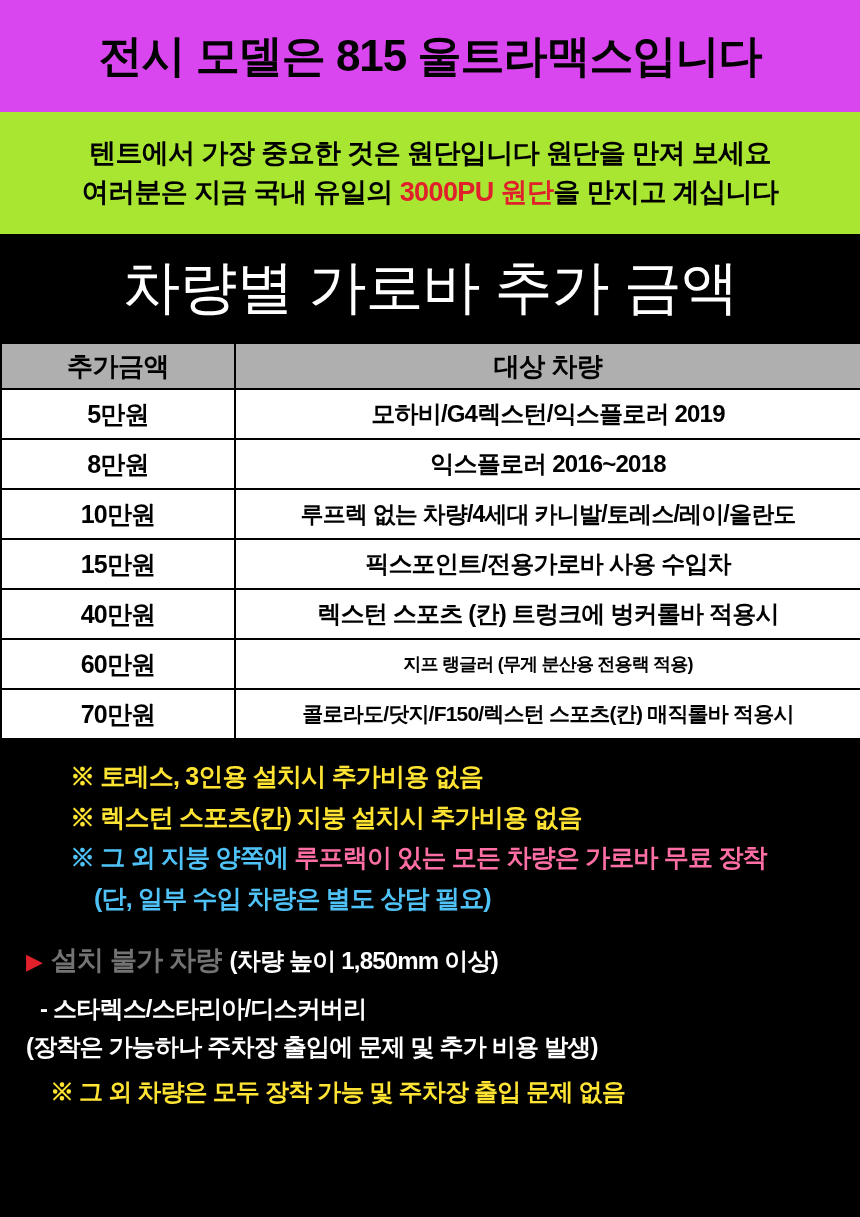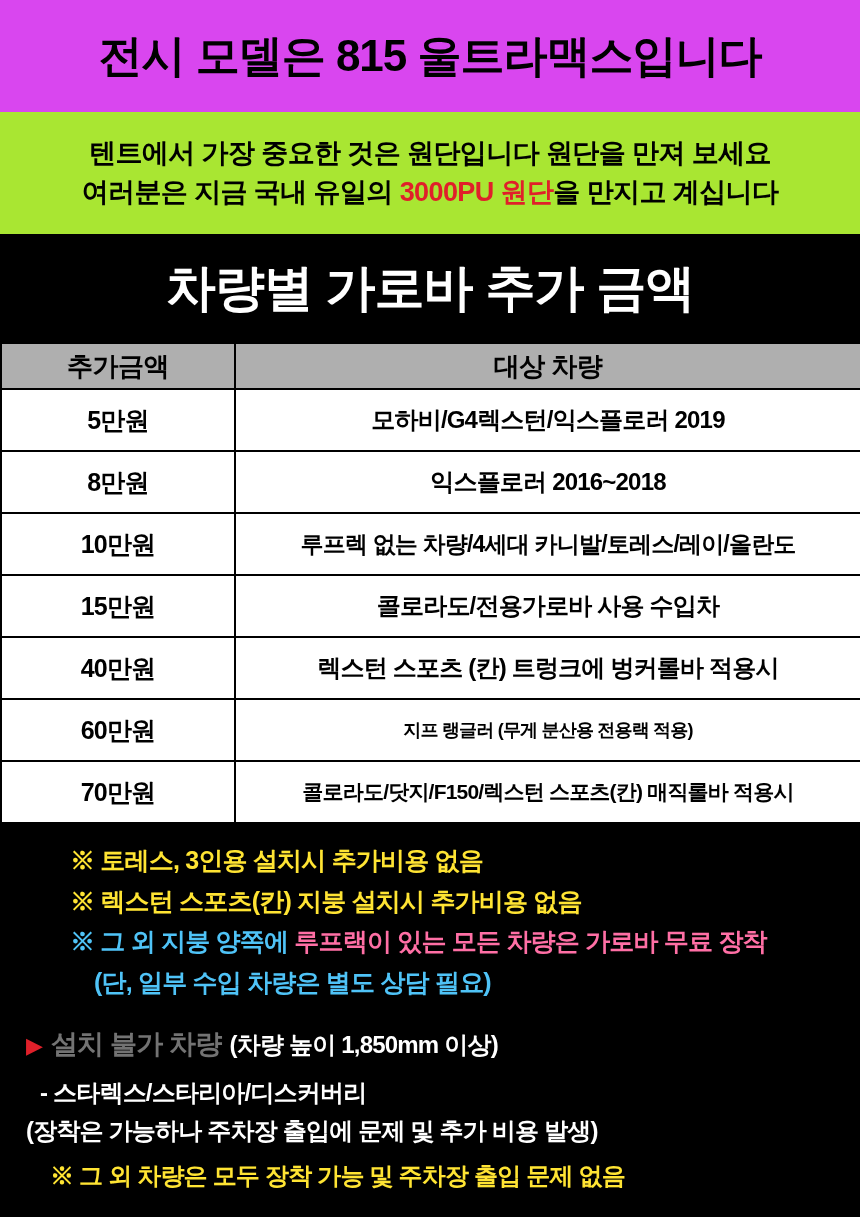--- a/index.html
+++ b/index.html
@@ -57,22 +57,22 @@
   
   .title-black {
     background: #000;
     height: 108px;
     display: flex;
     align-items: center;
     justify-content: center;
   }
   .title-black .txt {
     color: #fff;
-    font-size: 50px;
-    font-weight: bold;
+    font-size: 58px;
+    font-weight: normal;
     letter-spacing: -1px;
     white-space: nowrap;
   }
 
   
   .price-table {
     width: 860px;
     border-collapse: collapse;
     background: #fff;
     table-layout: fixed;
@@ -83,21 +83,21 @@
     color: #000;
     font-weight: bold;
   }
   .price-table thead th {
     background: #AFAFAF;
     height: 46px;
     font-size: 26px;
     letter-spacing: -0.5px;
   }
   .price-table tbody td {
-    height: 62px;
+    height: 50px;
     font-size: 24px;
     letter-spacing: -0.8px;
     white-space: nowrap;
   }
   .price-table tbody td.amount { font-size: 25px; }
   .col-amount { width: 234px; }
   .col-target { width: 626px; }
   .price-table tbody tr:last-child td.target { font-size: 21px; }
   .price-table tbody tr:nth-child(3) td.target { font-size: 23px; }
   .price-table tbody tr:nth-child(6) td.target { font-size: 18px; }
@@ -206,21 +206,21 @@
       <tr>
         <td class="amount">8만원</td>
         <td class="target">익스플로러 2016~2018</td>
       </tr>
       <tr>
         <td class="amount">10만원</td>
         <td class="target">루프렉 없는 차량/4세대 카니발/토레스/레이/올란도</td>
       </tr>
       <tr>
         <td class="amount">15만원</td>
-        <td class="target">콜로라도/전용가로바 사용 수입차</td>
+        <td class="target">픽스포인트/전용가로바 사용 수입차</td>
       </tr>
       <tr>
         <td class="amount">40만원</td>
         <td class="target">렉스턴 스포츠 (칸) 트렁크에 벙커롤바 적용시</td>
       </tr>
       <tr>
         <td class="amount">60만원</td>
         <td class="target">지프 랭글러 (무게 분산용 전용랙 적용)</td>
       </tr>
       <tr>

